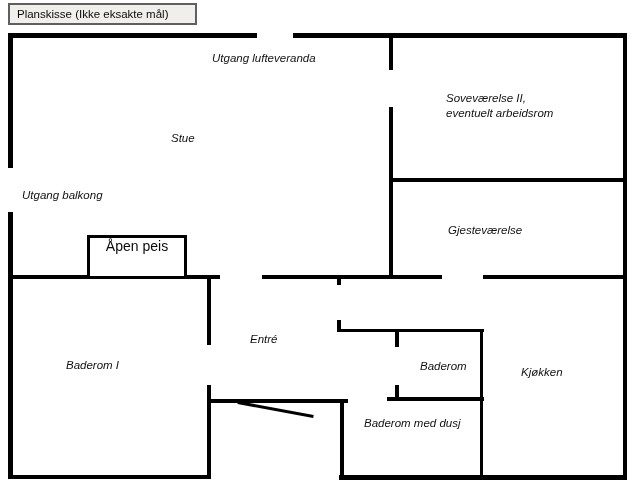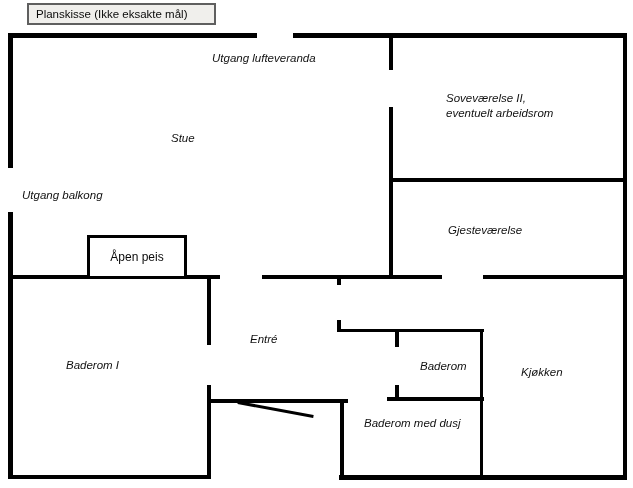--- a/index.html
+++ b/index.html
@@ -22,30 +22,29 @@
   }
   #title-box{
     position:absolute;left:8px;top:3px;
     width:189px;height:22px;
     background:#f0efec;
     border:2px solid #5f5f5f;
     box-sizing:border-box;
     display:flex;align-items:center;
     padding-left:7px;
     font-size:11.5px;
-    margin-left:19px;
   }
   #peis-box{
     position:absolute;left:87px;top:235px;
     width:100px;height:44px;
     background:#fff;
     border:3.5px solid #000;
     box-sizing:border-box;
-    display:flex;align-items:center;justify-content:center;
-    font-size:12px;
+    display:flex;justify-content:center;
+    font-size:14px;
   }
   #door-diagonal{
     position:absolute;left:238px;top:401px;
     width:77px;height:3px;background:#000;
     transform:rotate(10.5deg);
     transform-origin:0 0;
   }
 </style>
 </head>
 <body>

